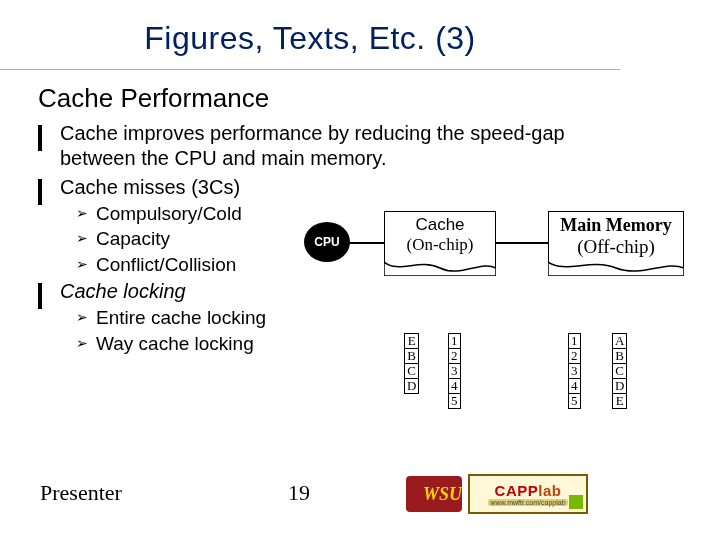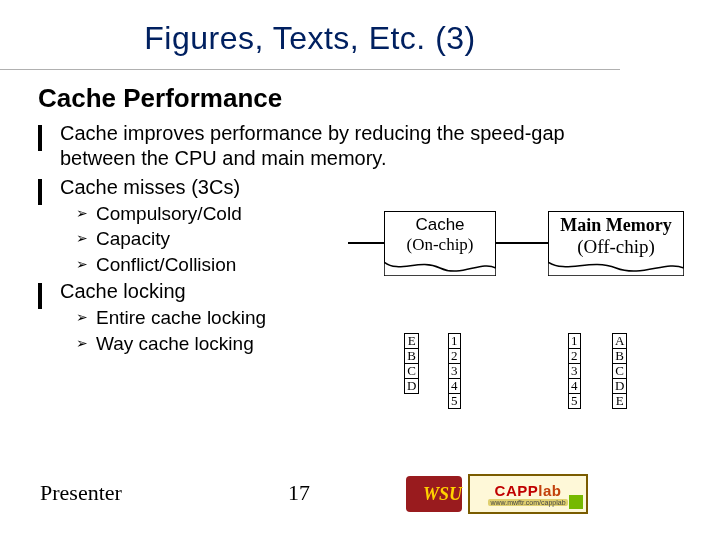--- a/index.html
+++ b/index.html
@@ -34,21 +34,21 @@
     border-top: 1px solid #b0b0b0;
     margin: 0;
   }
   .body {
     padding: 12px 40px 0 38px;
     font-size: 20px;
     line-height: 1.25;
   }
   .h1 {
     font-family: Arial, sans-serif;
-    font-weight: bold;
+    font-weight: normal;
     font-size: 26px;
     color: #000;
     margin-bottom: 6px;
   }
   .bullet-q {
     display: flex;
     margin: 4px 0 2px 0;
   }
   .bullet-q .sym {
     display: inline-block;
@@ -234,38 +234,41 @@
     </div>
     <div class="bullet-tri">
       <span class="sym">➢</span>
       <span class="txt">Capacity</span>
     </div>
     <div class="bullet-tri">
       <span class="sym">➢</span>
       <span class="txt">Conflict/Collision</span>
     </div>
 
-    <div class="bullet-q" style="margin-top:0;">
+    <div class="bullet-q" style="margin-top:0;font-style:italic;">
       <span class="sym"><span class="box"></span></span>
       <span class="txt">Cache locking</span>
     </div>
     <div class="bullet-tri">
       <span class="sym">➢</span>
       <span class="txt">Entire cache locking</span>
     </div>
     <div class="bullet-tri">
       <span class="sym">➢</span>
       <span class="txt">Way cache locking</span>
     </div>
   </div>
 
   <div class="diagram">
     <div class="hconn" style="left:48px; top:34px; width:38px;"></div>
     <div class="hconn" style="left:196px; top:34px; width:52px;"></div>
 
+    <div class="cpu-oval">
+      <span>CPU</span>
+    </div>
 
     <div class="paperbox mmbox">
       <div class="lbl">Main Memory</div>
       <div class="sub">(Off-chip)</div>
       <div class="torn">
         <svg viewBox="0 0 136 14" preserveAspectRatio="none">
             <path d="M0,0 C18,12 42,-4 68,6 C94,16 118,-2 136,6 L136,14 L0,14 Z" fill="#fff" stroke="#000" stroke-width="1.5"></path>
           </svg>
       </div>
     </div>
@@ -358,21 +361,21 @@
             <td>D</td>
           </tr>
       <tr>
             <td>E</td>
           </tr>
     </tbody>
       </table>
   </div>
 
   <div class="footer-left">Presenter</div>
-  <div class="footer-num">17</div>
+  <div class="footer-num">19</div>
 
   <div class="logos">
     <div class="wsu">
       <span>WSU</span>
     </div>
     <div class="capplab">
       <span class="t1"><span class="c1">CAPP</span><span class="c2">lab</span></span>
       <span class="t2">www.mwftr.com/capplab</span>
       <span class="nvidia"></span>
     </div>

